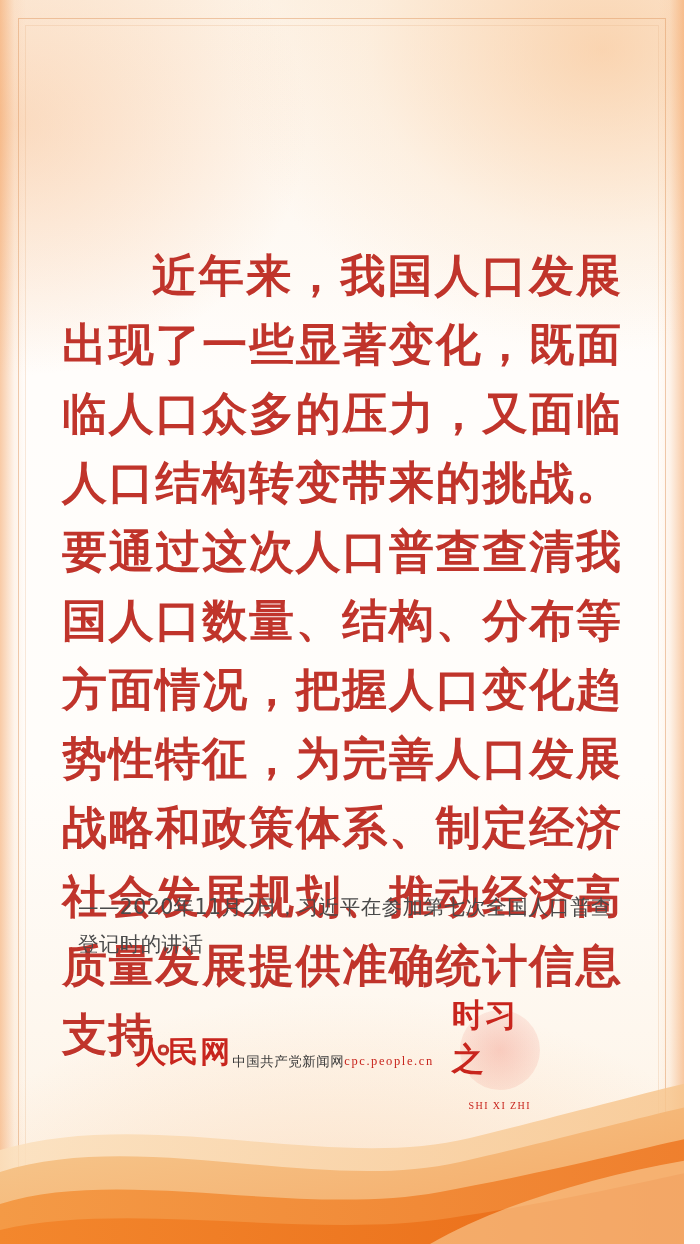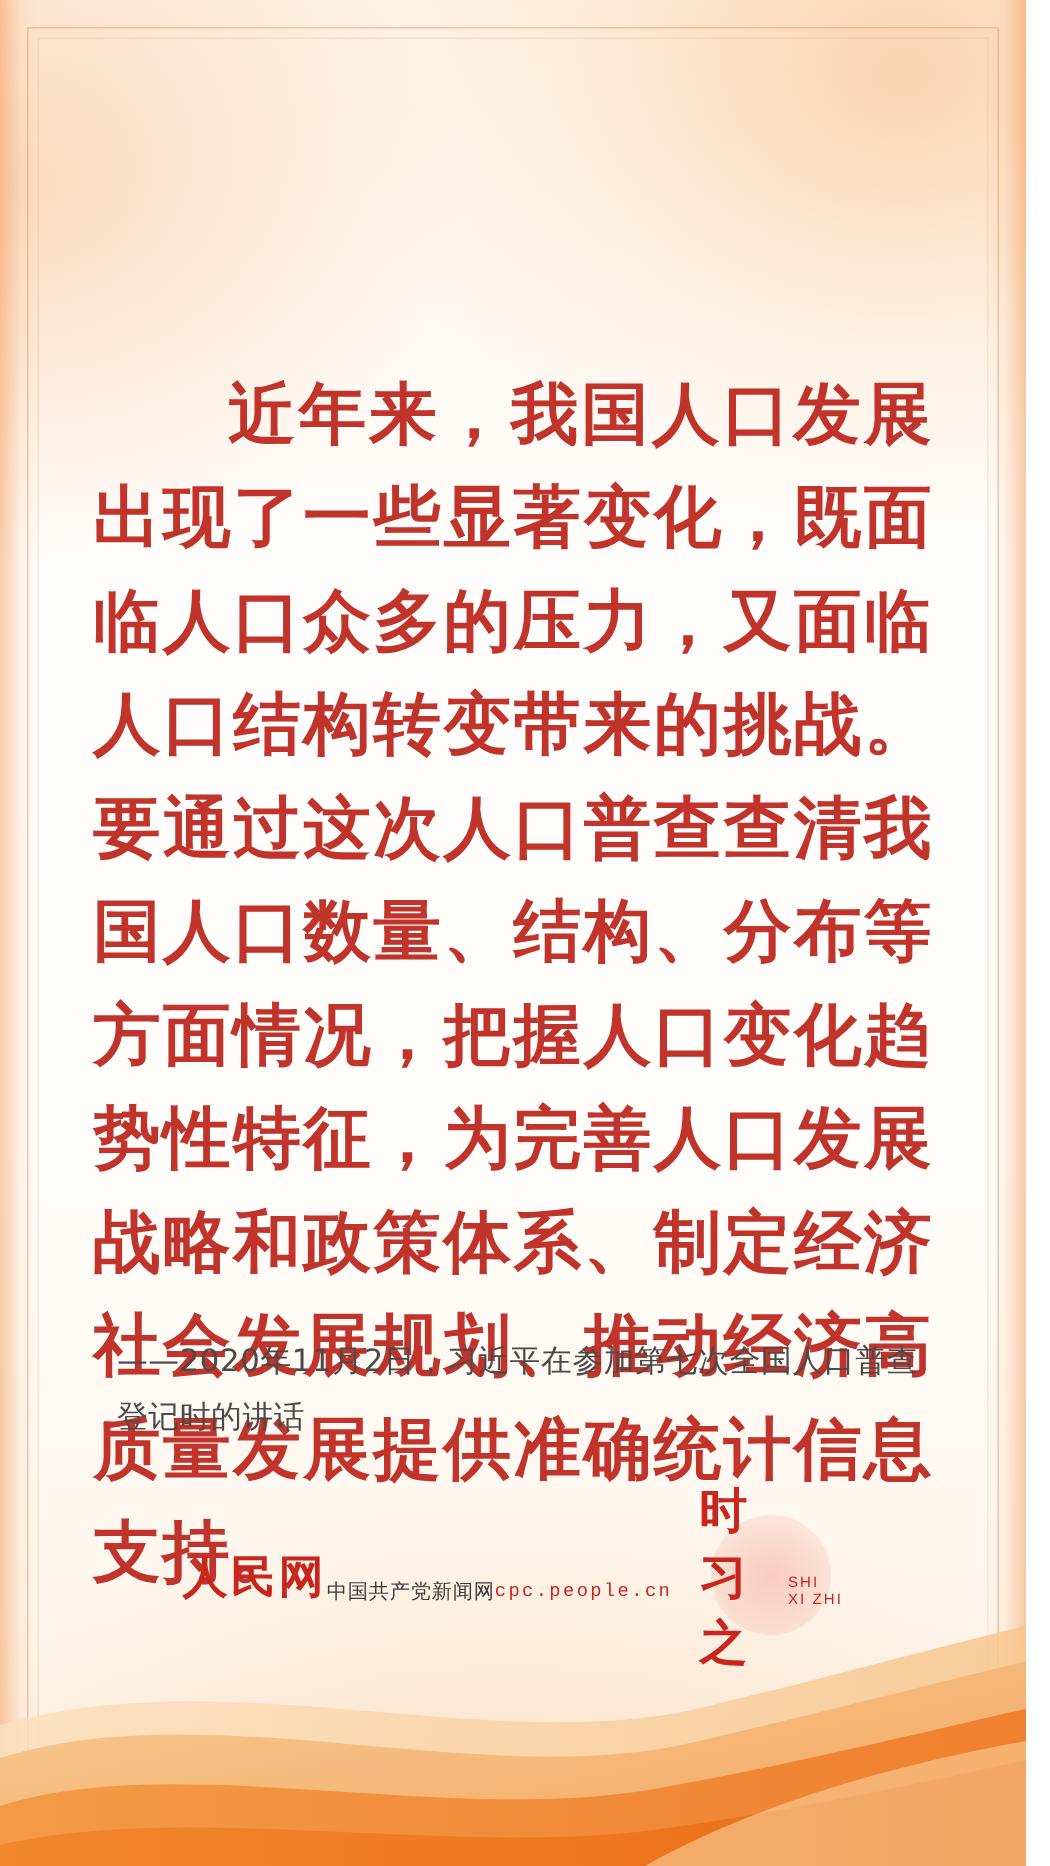--- a/index.html
+++ b/index.html
@@ -128,33 +128,34 @@
   }
   .people-logo .cn-sub {
     margin-top: 20px;
     font-family: "DejaVu Sans", "Liberation Sans", sans-serif;
     font-size: 13.5px;
     color: #3b3b3b;
     letter-spacing: 0.5px;
   }
   .people-logo .cn-url {
     margin-top: 18px;
-    font-family: Liberation Mono, monospace;
+    font-family: Liberation Serif, serif;
     font-size: 12.5px;
     color: #c8251d;
     letter-spacing: 1.6px;
   }
 
   .seal {
     position: relative;
     width: 96px;
     height: 88px;
     display: flex;
     align-items: center;
     justify-content: center;
+    flex-direction: column;
   }
   .seal .seal-bg {
     position: absolute;
     left: 8px;
     top: 2px;
     width: 80px;
     height: 80px;
     border-radius: 50%;
     background: radial-gradient(circle at 50% 50%, rgba(236,110,92,0.30) 0%, rgba(236,110,92,0.16) 60%, rgba(236,110,92,0.05) 100%);
   }
@@ -162,21 +163,21 @@
     position: relative;
     font-family: "DejaVu Serif", "Liberation Serif", serif;
     font-weight: 700;
     font-size: 32px;
     color: #c8251d;
     letter-spacing: 1px;
   }
   .seal .seal-pinyin {
     position: relative;
     margin-top: 18px;
-    font-family: Liberation Sans, sans-serif;
+    font-family: Liberation Serif, serif;
     font-size: 10px;
     color: #c8251d;
     letter-spacing: 1.4px;
   }
 
   
   .waves {
     position: absolute;
     left: 0;
     right: 0;

